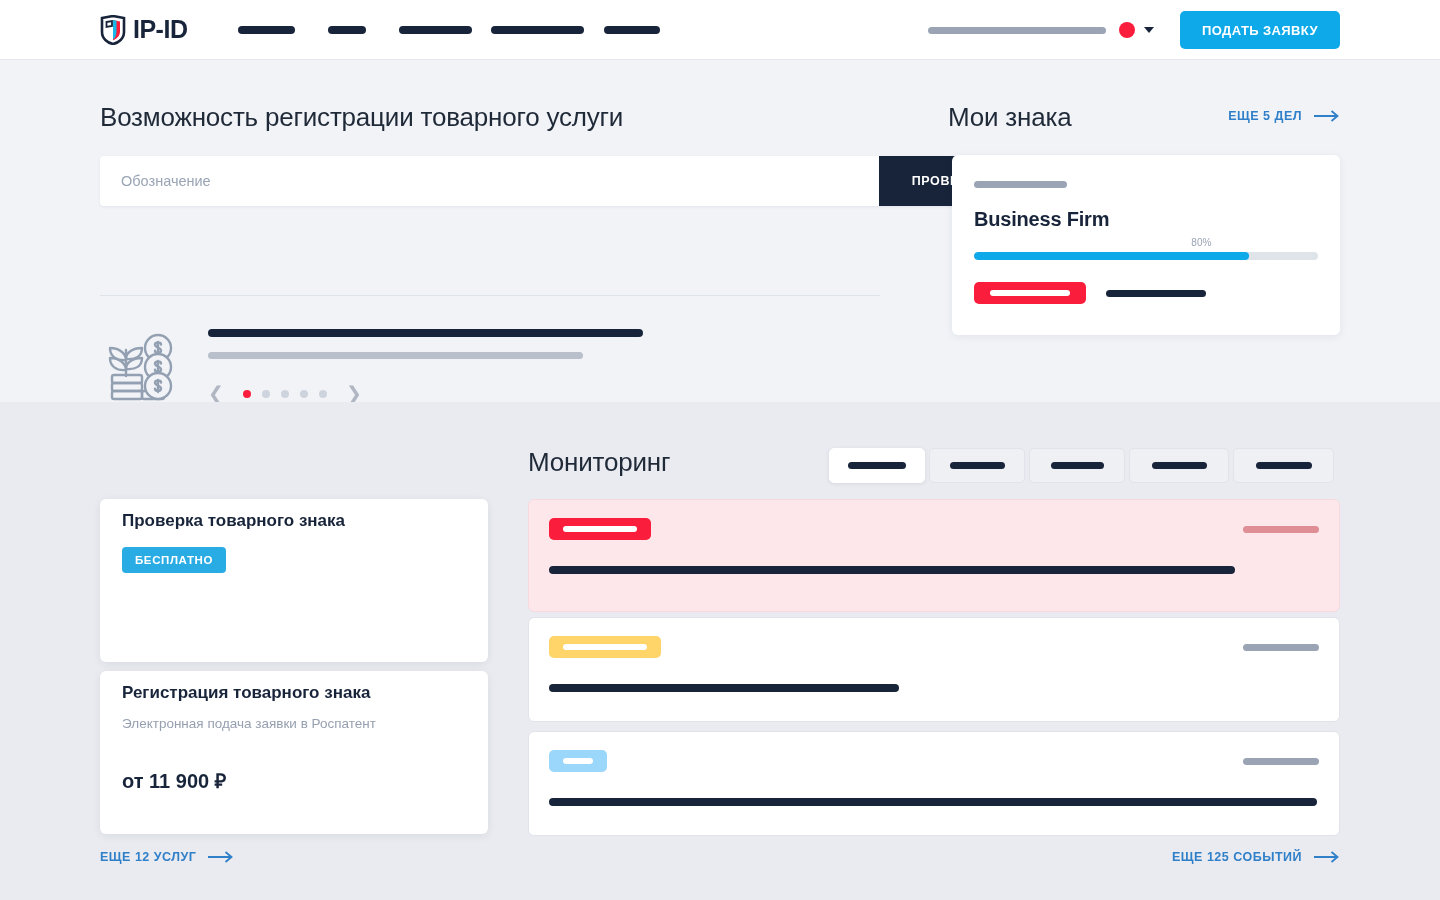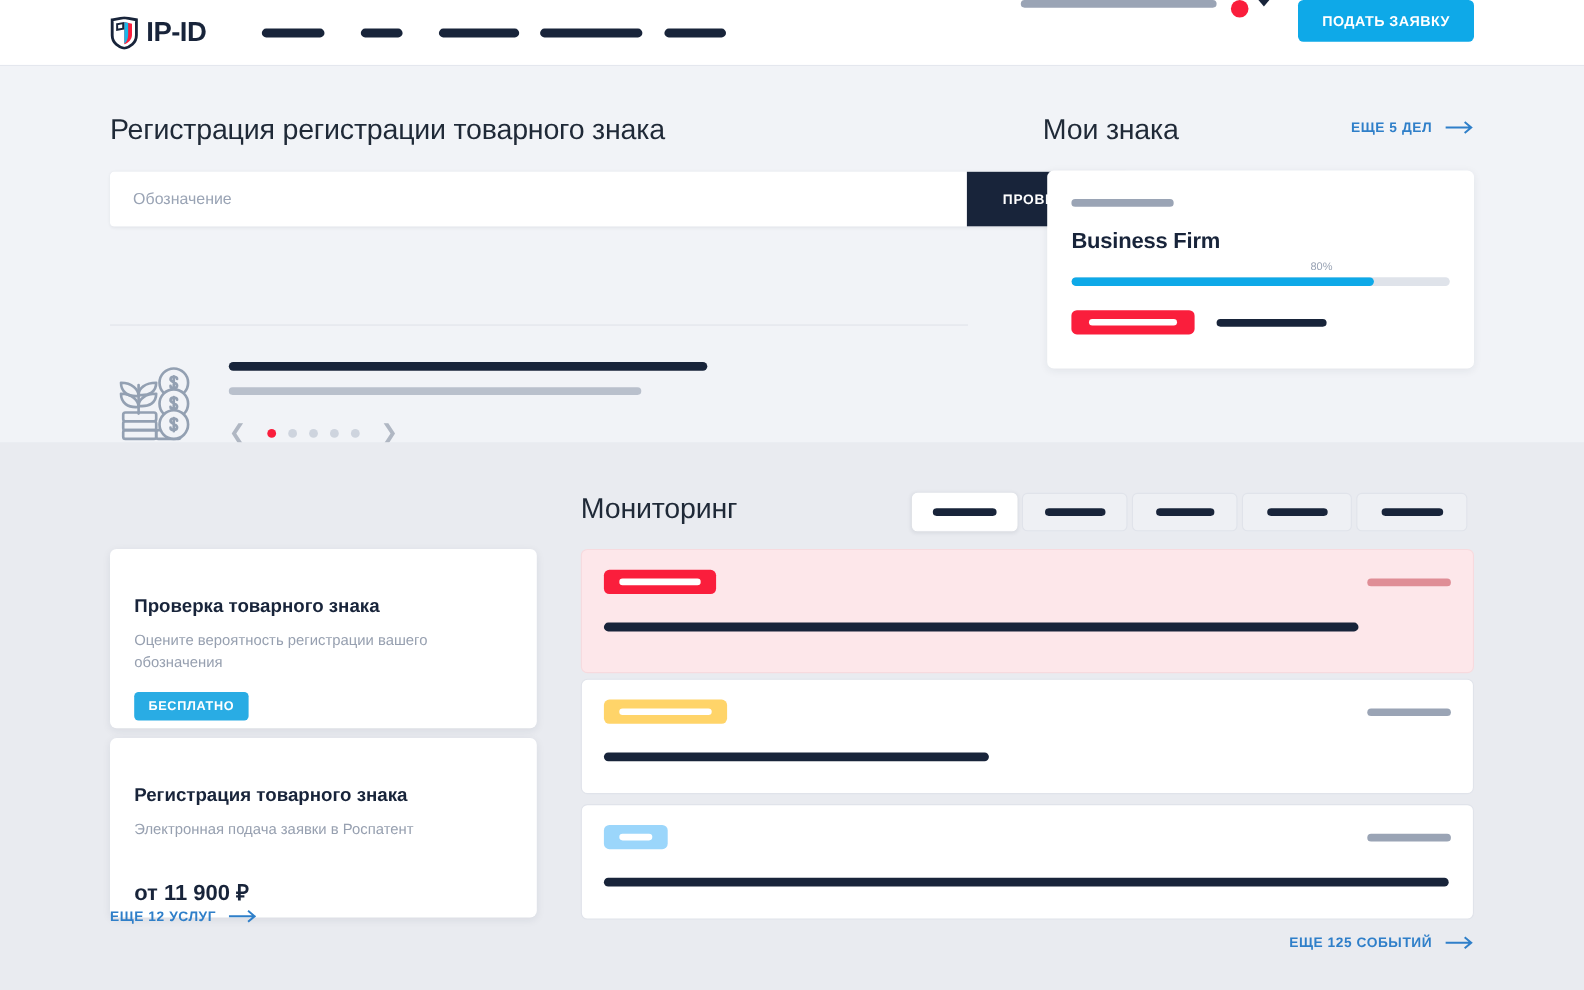--- a/index.html
+++ b/index.html
@@ -27,21 +27,21 @@
   }
   .nav { display: flex; align-items: center; margin-left: 42px; gap: 0; }
   .nav-item { display: flex; align-items: center; justify-content: center; height: 60px; }
   .redact { background: #18243a; border-radius: 4px; display: inline-block; }
   .redact-grey { background: #9aa4b5; border-radius: 4px; display: inline-block; }
   .redact-white { background: #ffffff; border-radius: 4px; display: inline-block; }
   .redact-pink { background: #df8e96; border-radius: 4px; display: inline-block; }
 
   .header-right {
     position: absolute; right: 0; top: 0; height: 60px;
-    display: flex; align-items: flex-start; gap: 0;
+    display: flex; align-items: center; gap: 0;
   }
   .user-bar { width: 178px; height: 7px; background: #9aa4b5; border-radius: 4px; }
   .avatar-dot {
     width: 16px; height: 16px; border-radius: 50%;
     background: #fa1e3c; margin-left: 13px;
   }
   .chev-down {
     width: 0; height: 0; margin-left: 9px;
     border-left: 5px solid transparent; border-right: 5px solid transparent;
     border-top: 6px solid #18243a;
@@ -146,38 +146,38 @@
     position: absolute; top: 402px; left: 0;
     width: 1440px; height: 498px;
     background: #e9ebf0;
   }
   .services-title { position: absolute; left: 100px; top: 45px; }
 
   .svc-card {
     position: absolute; left: 100px;
     width: 388px; background: #fff;
     border-radius: 6px; box-shadow: 0 2px 8px rgba(24,36,58,0.08);
-    padding: 42px 22px;
+    padding: 12px 22px;
   }
   .svc-card.one { top: 97px; height: 163px; }
   .svc-card.two { top: 269px; height: 163px; }
   .svc-name { font-size: 17px; font-weight: bold; color: #18243a; }
   .svc-desc {
     font-size: 13.5px; color: #97a0b0; margin-top: 11px; line-height: 1.5;
   }
   .svc-free {
     display: inline-block; margin-top: 16px;
     background: #29ace4; color: #fff; border-radius: 4px;
     font-size: 11.5px; font-weight: bold; letter-spacing: 0.6px;
     padding: 7px 13px;
   }
   .svc-price {
     font-size: 20px; font-weight: bold; color: #18243a; margin-top: 33px;
   }
-  .services-more { position: absolute; left: 100px; top: 424px; }
+  .services-more { position: absolute; left: 100px; top: 448px; }
 
   
   .monitor-title { position: absolute; left: 528px; top: 45px; }
   .chips { position: absolute; left: 829px; top: 46px; display: flex; gap: 4px; }
   .chip {
     height: 35px; border-radius: 5px;
     display: flex; align-items: center; justify-content: center;
     cursor: pointer; background: #eef0f4; border: 1px solid #e0e3ea;
   }
   .chip.active { background: #fff; border-color: #fff; box-shadow: 0 1px 4px rgba(24,36,58,0.09); }
@@ -241,21 +241,21 @@
     <div class="header-right">
       <span class="user-bar"></span>
       <span class="avatar-dot"></span>
       <span class="chev-down"></span>
       <button class="apply-btn">ПОДАТЬ ЗАЯВКУ</button>
     </div>
   </div>
 
   <div class="top-section">
 
-    <h1 class="h1 check-title">Регистрация регистрации товарного знака</h1>
+    <h1 class="h1 check-title">Возможность регистрации товарного услуги</h1>
 
     <div class="search-row">
       <input class="search-input" type="text" placeholder="Обозначение" style="">
       <button class="check-btn">ПРОВЕРИТЬ</button>
     </div>
 
     <div class="divider"></div>
 
     <div class="promo">
       <span>
@@ -318,21 +318,20 @@
         <span class="redact case-status"></span>
       </div>
     </div>
   </div>
 
   <div class="bottom-section">
 
 
     <div class="svc-card one">
       <div class="svc-name">Проверка товарного знака</div>
-      <div class="svc-desc">Оцените вероятность регистрации вашего обозначения</div>
       <span class="svc-free">БЕСПЛАТНО</span>
     </div>
 
     <div class="svc-card two">
       <div class="svc-name">Регистрация товарного знака</div>
       <div class="svc-desc">Электронная подача заявки в Роспатент</div>
       <div class="svc-price">от 11 900 ₽</div>
     </div>
 
     <a class="link-blue services-more">

